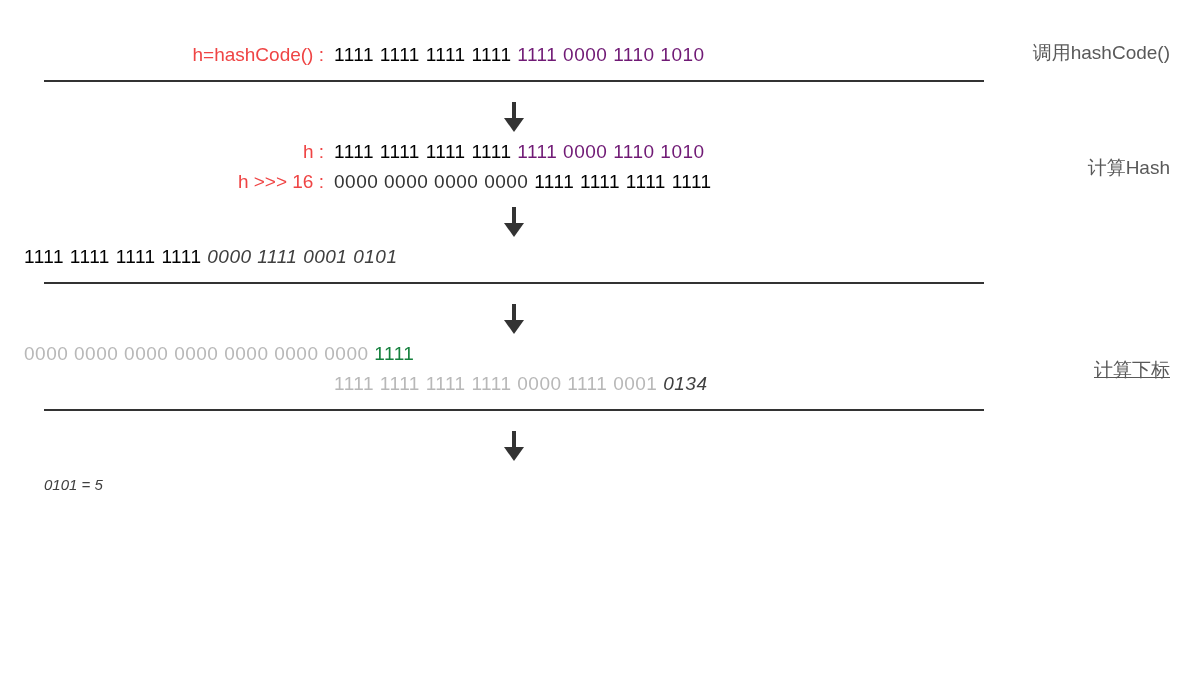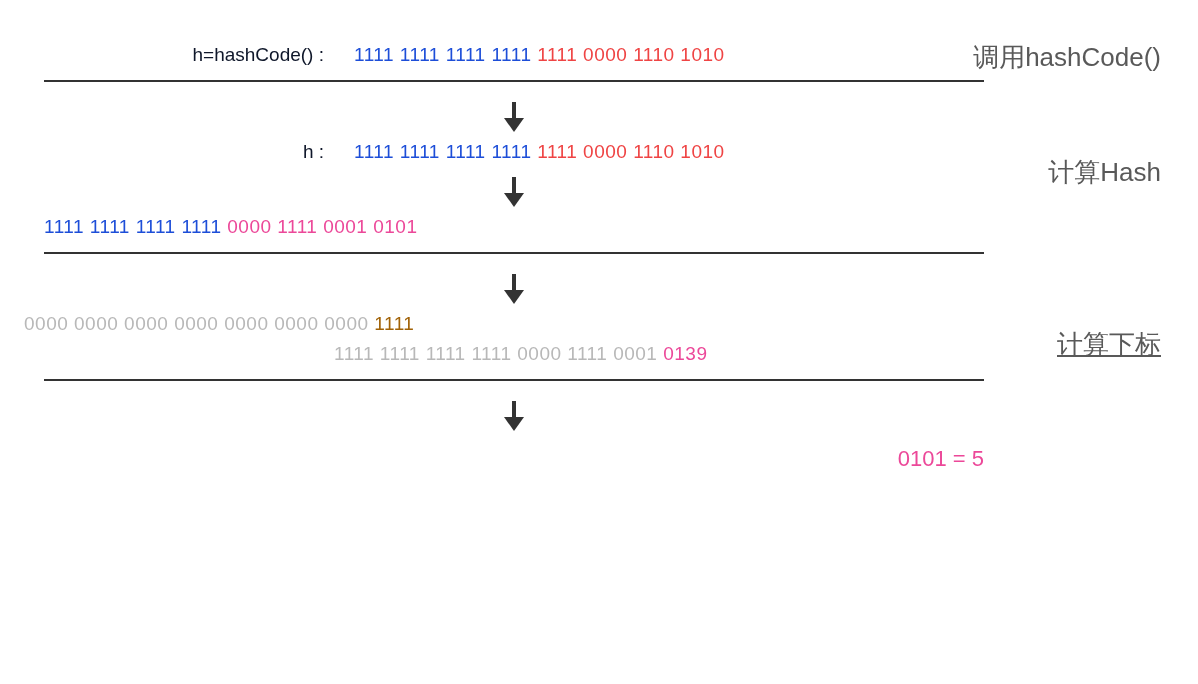--- a/index.html
+++ b/index.html
@@ -18,40 +18,40 @@
   .row {
     display: flex;
     align-items: center;
     min-height: 30px;
   }
   .label-col {
     width: 300px;
     text-align: right;
     padding-right: 10px;
     white-space: nowrap;
-    color: #0f172a;
+    color: #ef4444;
   }
   .bits-col {
     font-family: Arial, sans-serif;
     letter-spacing: 0.5px;
     font-size: 19px;
     white-space: nowrap;
   }
   .side-col {
     position: absolute;
-    right: 13px;
-    font-size: 26px;
+    right: 4px;
+    font-size: 19px;
     color: #595959;
   }
-  .orange { color: #1d4ed8; margin-left: 20px; }
-  .steelblue { color: #ef4444; }
+  .orange { color: #000000; }
+  .steelblue { color: #701a75; }
   .black { color: #333; }
-  .olive { color: #ec4899; }
+  .olive { color: #404040; font-style: italic; }
   .gray { color: #B8B8B8; margin-top: 44px; }
-  .red { color: #a16207; }
+  .red { color: #15803d; }
   .hr {
     height: 2px;
     background: #333;
     width: 940px;
     margin: 10px 0 10px 20px;
   }
   .arrow-row {
     text-align: center;
     width: 940px;
     margin-left: 20px;
@@ -70,26 +70,26 @@
     bottom: -10px;
     left: 50%;
     transform: translateX(-50%);
     width: 0;
     height: 0;
     border-left: 10px solid transparent;
     border-right: 10px solid transparent;
     border-top: 14px solid #333;
   }
   .result-row {
-    text-align: right;
+    text-align: left;
     width: 940px;
     margin-left: 20px;
     padding-top: 10px;
     color: #7A8B3A;
-    font-size: 22px;
+    font-size: 15px;
   }
 </style>
 </head>
 <body>
 
 <div class="container">
 
   <div class="row">
     <div class="label-col">h=hashCode() :</div>
     <div class="bits-col">
@@ -102,20 +102,26 @@
 
   <div class="arrow-row">
     <span class="arrow-down"></span>
   </div>
 
   <div style="position:relative;">
     <div class="row">
       <div class="label-col">h :</div>
       <div class="bits-col">
         <span class="orange">1111 1111 1111 1111 </span><span class="steelblue">1111 0000 1110 1010</span>
+      </div>
+    </div>
+    <div class="row">
+      <div class="label-col">h &gt;&gt;&gt; 16 :</div>
+      <div class="bits-col">
+        <span class="black">0000 0000 0000 0000 </span><span class="orange">1111 1111 1111 1111</span>
       </div>
     </div>
     <div class="side-col" style="top:18px;">计算Hash</div>
   </div>
 
   <div class="arrow-row">
     <span class="arrow-down"></span>
   </div>
 
   <div class="row">
@@ -132,21 +138,21 @@
 
   <div style="position:relative;">
     <div class="row">
       <div class="bits-col">
         <span class="gray">0000 0000 0000 0000 0000 0000 0000 </span><span class="red">1111</span>
       </div>
     </div>
     <div class="row">
       <div class="label-col"></div>
       <div class="bits-col">
-        <span class="gray">1111 1111 1111 1111 0000 1111 0001 </span><span class="olive">0139</span>
+        <span class="gray">1111 1111 1111 1111 0000 1111 0001 </span><span class="olive">0134</span>
       </div>
     </div>
     <div class="side-col" style="top:18px;text-decoration:underline;">计算下标</div>
   </div>
 
   <div class="hr"></div>
 
   <div class="arrow-row">
     <span class="arrow-down"></span>
   </div>

